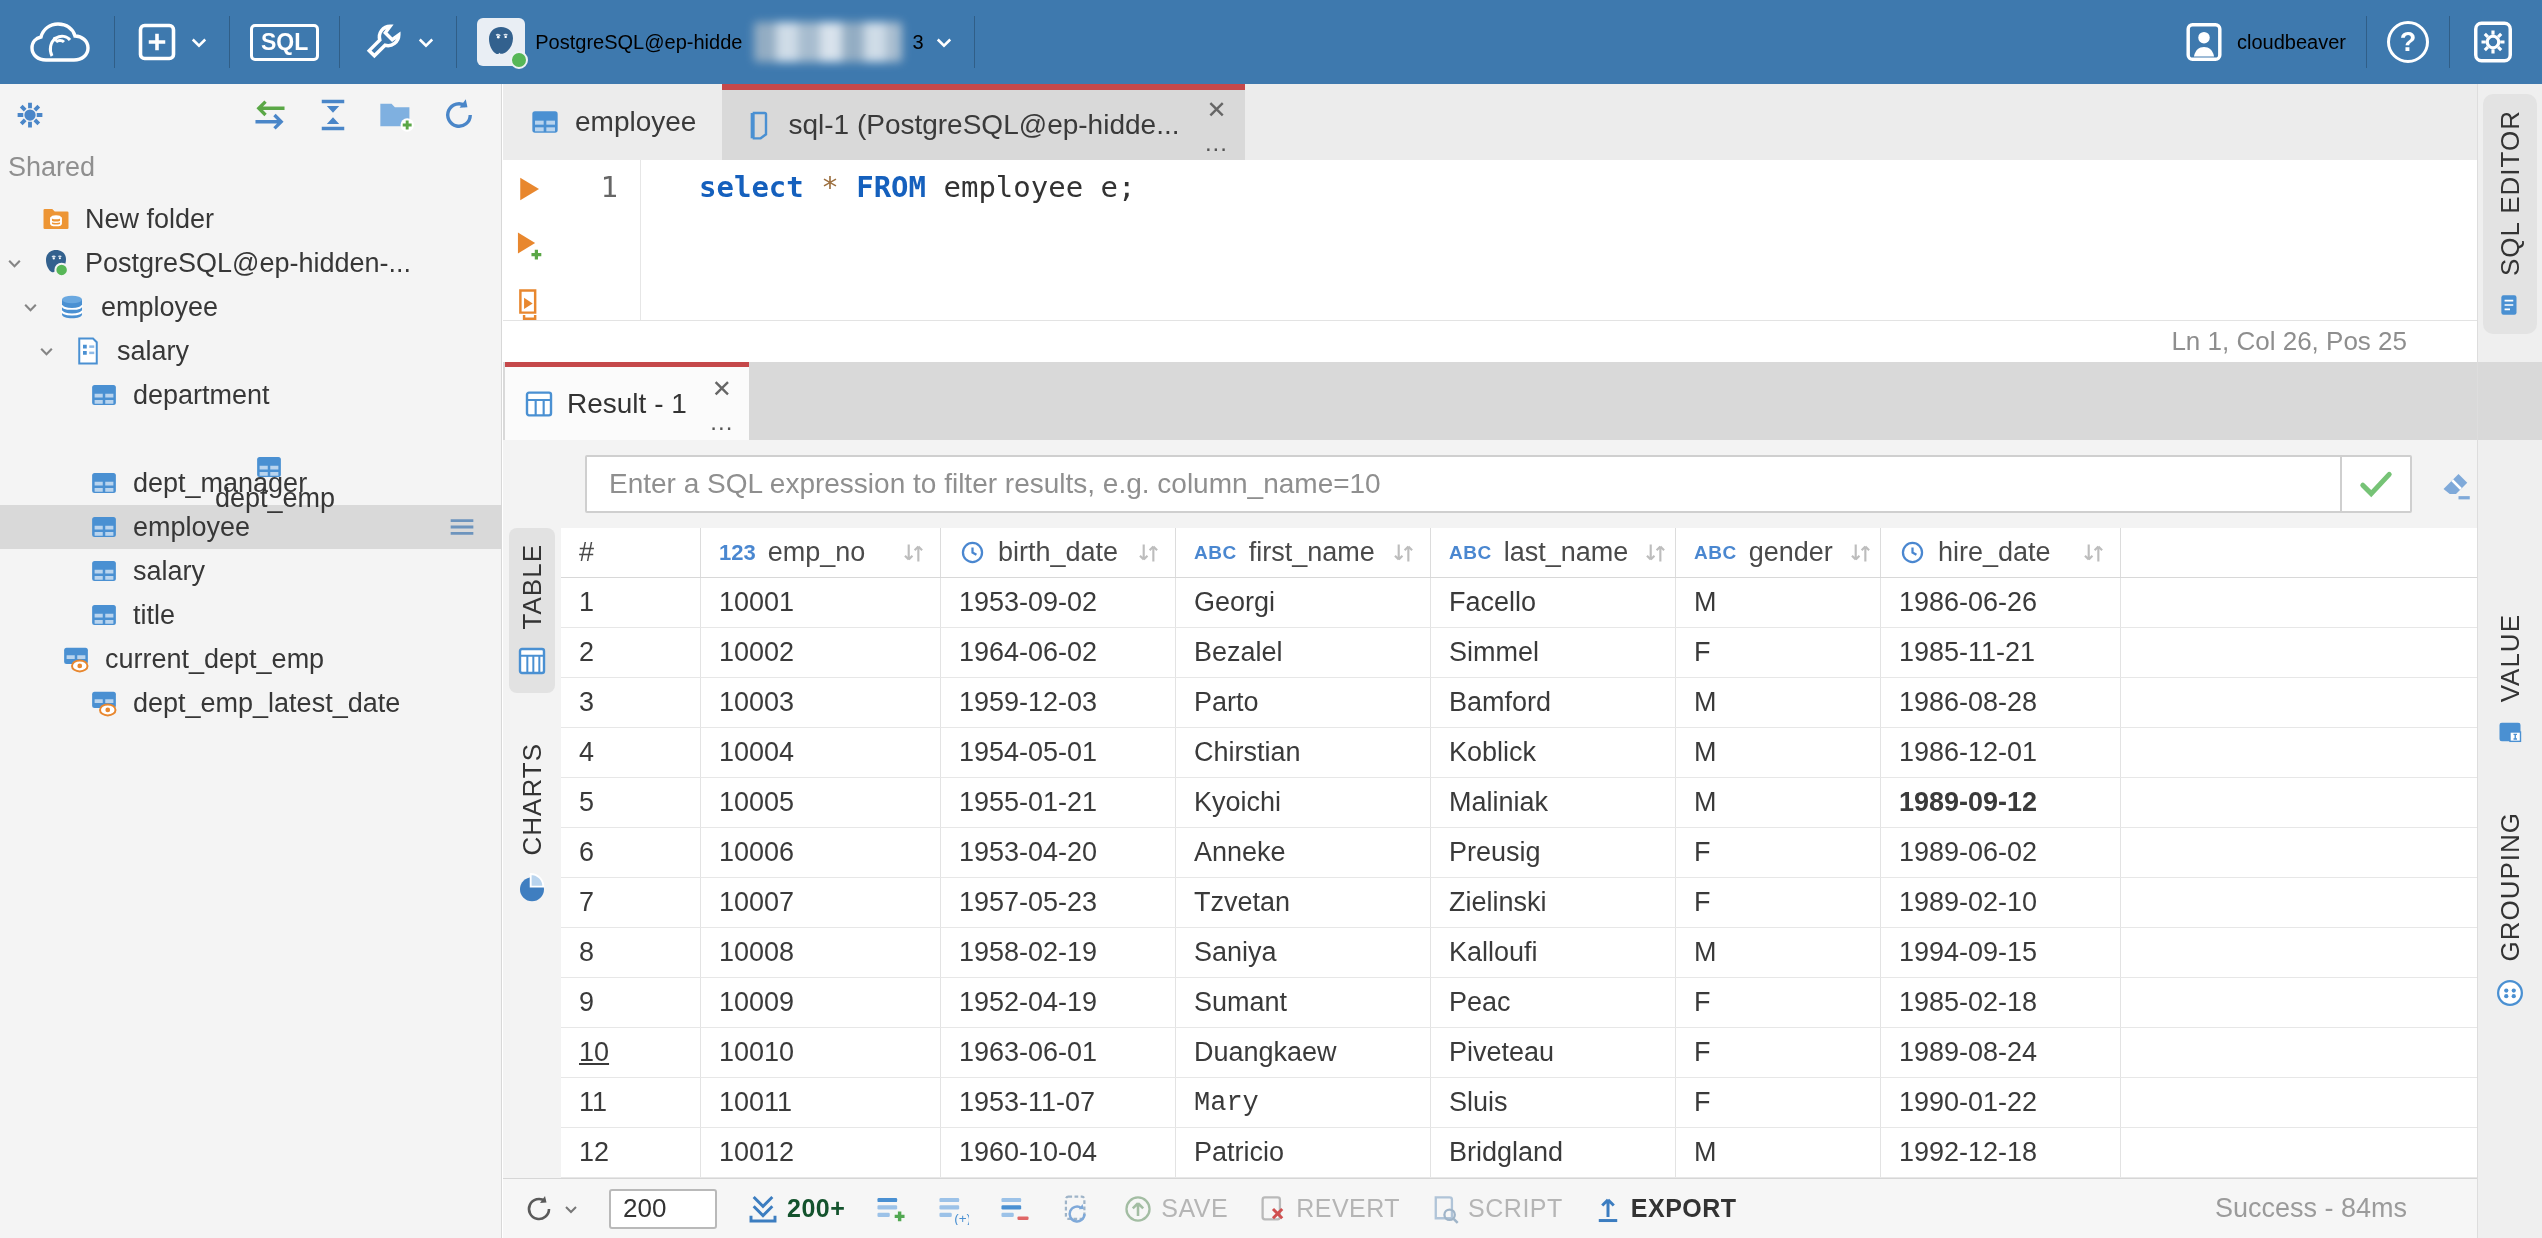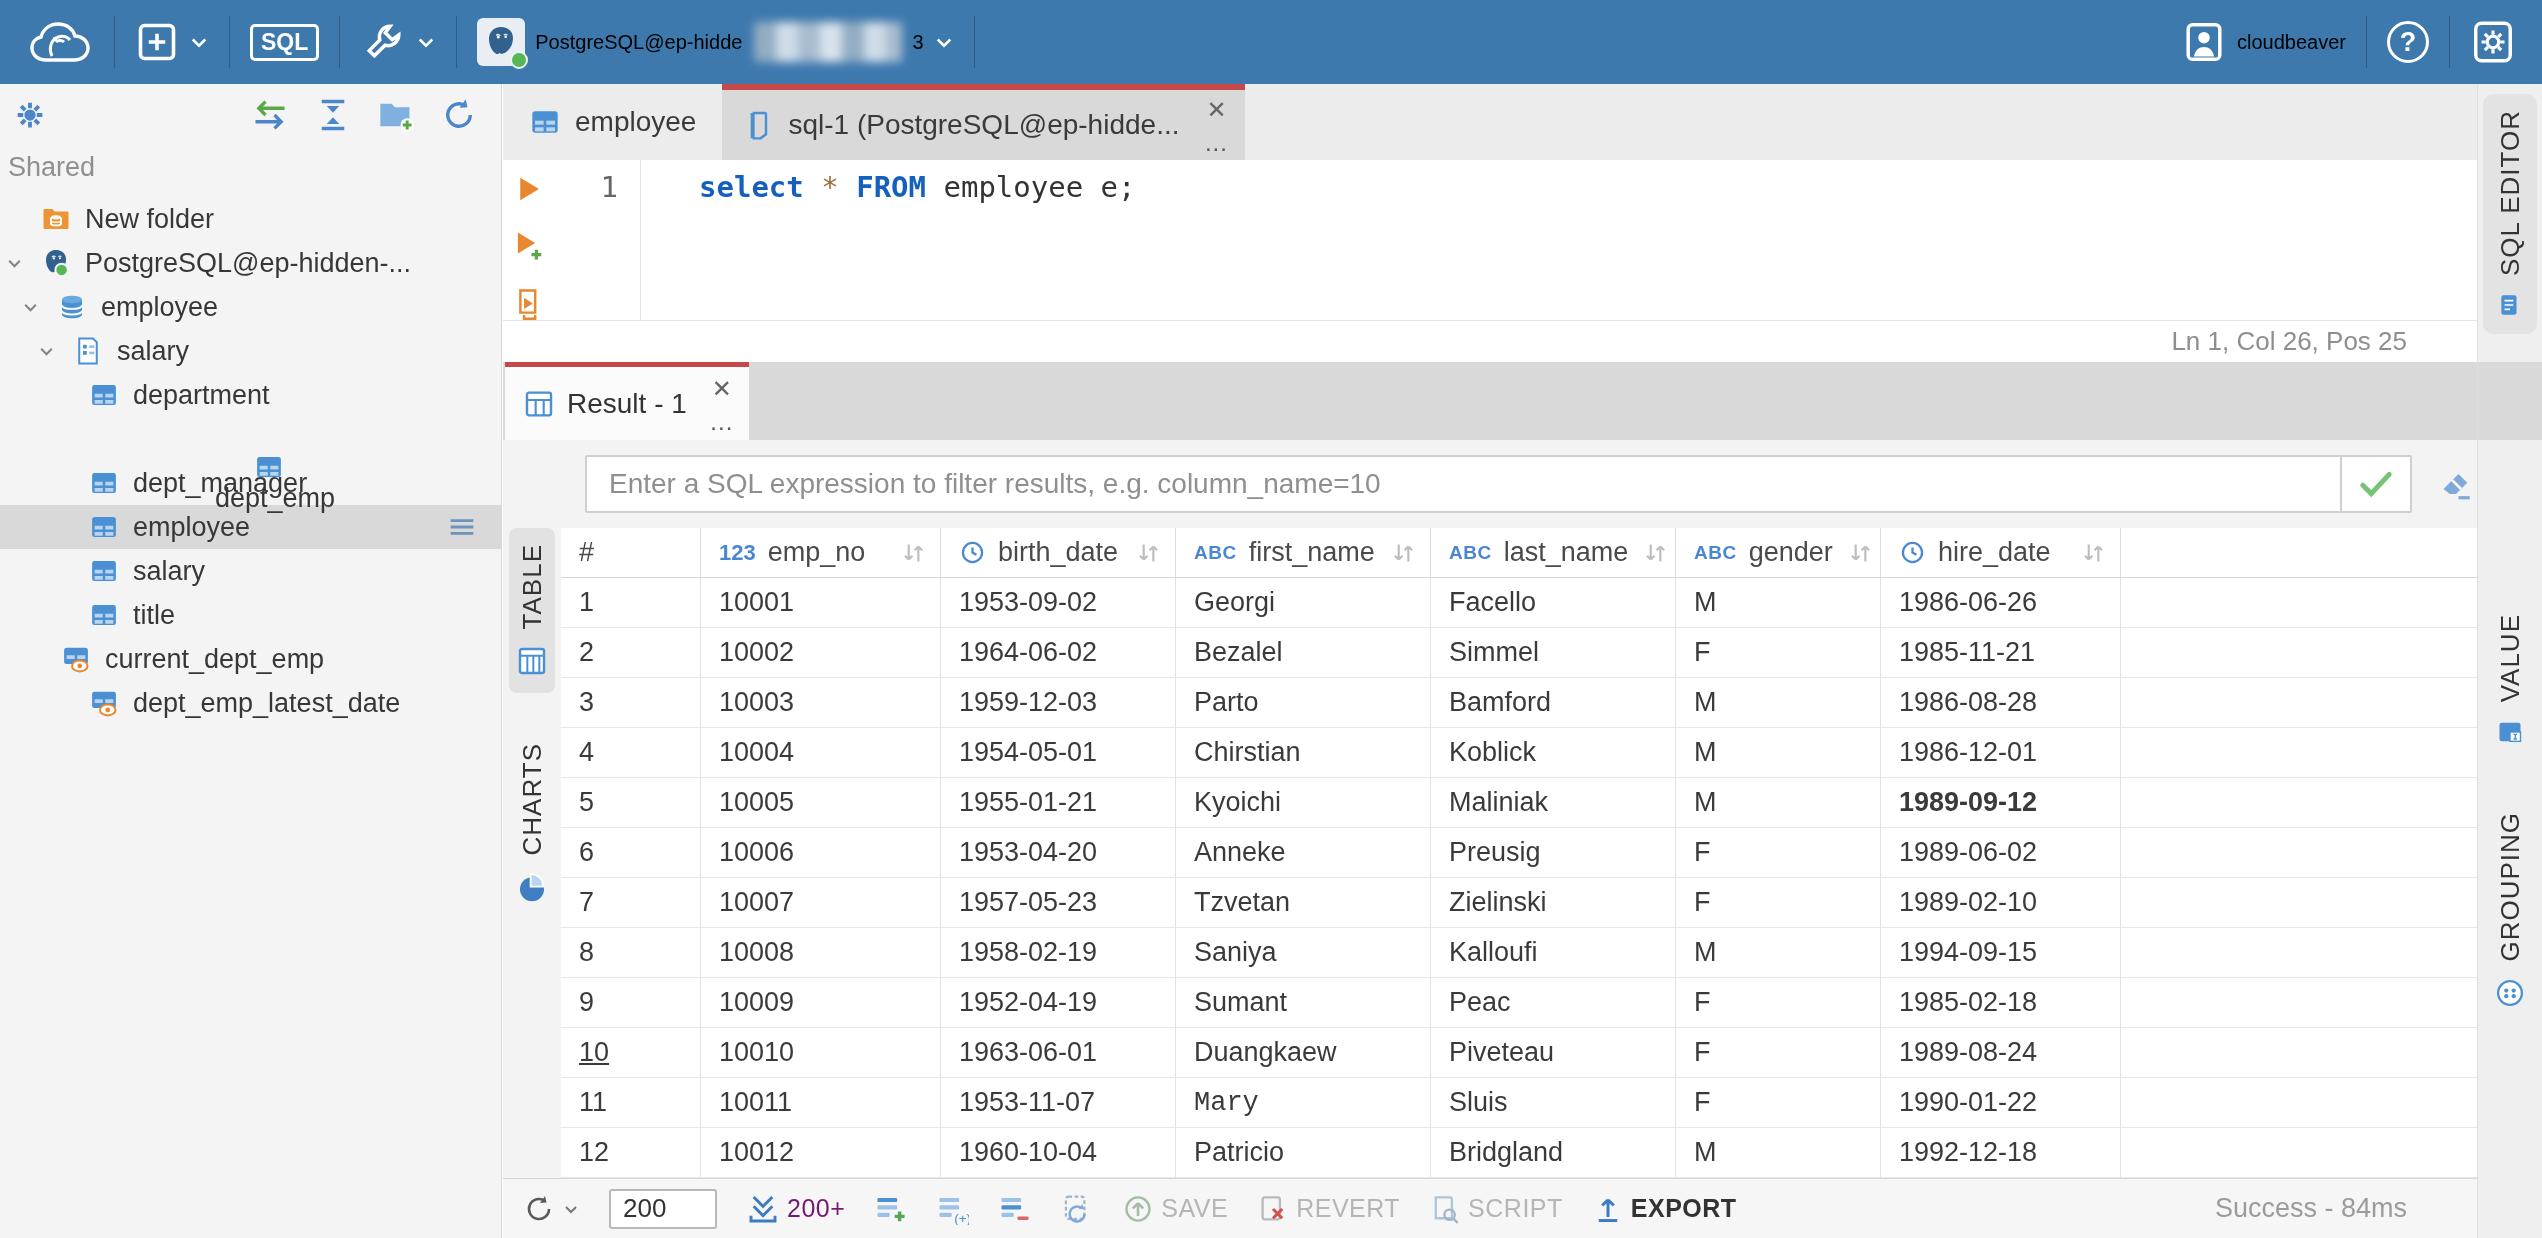--- a/index.html
+++ b/index.html
@@ -97,21 +97,21 @@
   .cell { display:flex; align-items:center; padding-left:18px; border-right:1px solid #e3e3e3;
     font-size:27px; color:#3a3a3a; white-space:nowrap; overflow:hidden; }
 
   
   .btoolbar { height:60px; flex:0 0 60px; border-top:1px solid #d6d6d6; background:#f6f6f6;
     display:flex; align-items:center; padding:0 70px 0 20px; gap:30px; }
   .bt-group { display:flex; align-items:center; gap:8px; flex:0 0 auto; }
   .bt-label { font-size:25px; letter-spacing:.5px; }
   .bt-label.dis { color:#b5b5b5; }
   .bt-label.en { color:#333; font-weight:bold; }
-  .bt-label.fetch { color:#701a75; font-weight:normal; }
+  .bt-label.fetch { color:#14532d; font-weight:bold; }
   .limit { width:108px; height:40px; border:2px solid #b9b9b9; border-radius:3px; font-size:26px;
     padding:0 12px; color:#333; background:#fff; font-family:"Liberation Sans", sans-serif; }
   .bstatus { margin-left:auto; font-size:27px; color:#9b9b9b; }
 
   
   .rightstrip { position:absolute; top:84px; right:0; width:65px; bottom:0; background:#efefef;
     border-left:1px solid #ddd; }
   .rs-band { position:absolute; top:278px; left:0; right:0; height:78px; background:#d9d9d9; }
   .rvtab { position:absolute; left:5px; width:54px; display:flex; flex-direction:column;
     align-items:center; justify-content:center; gap:16px; border-radius:10px; }

